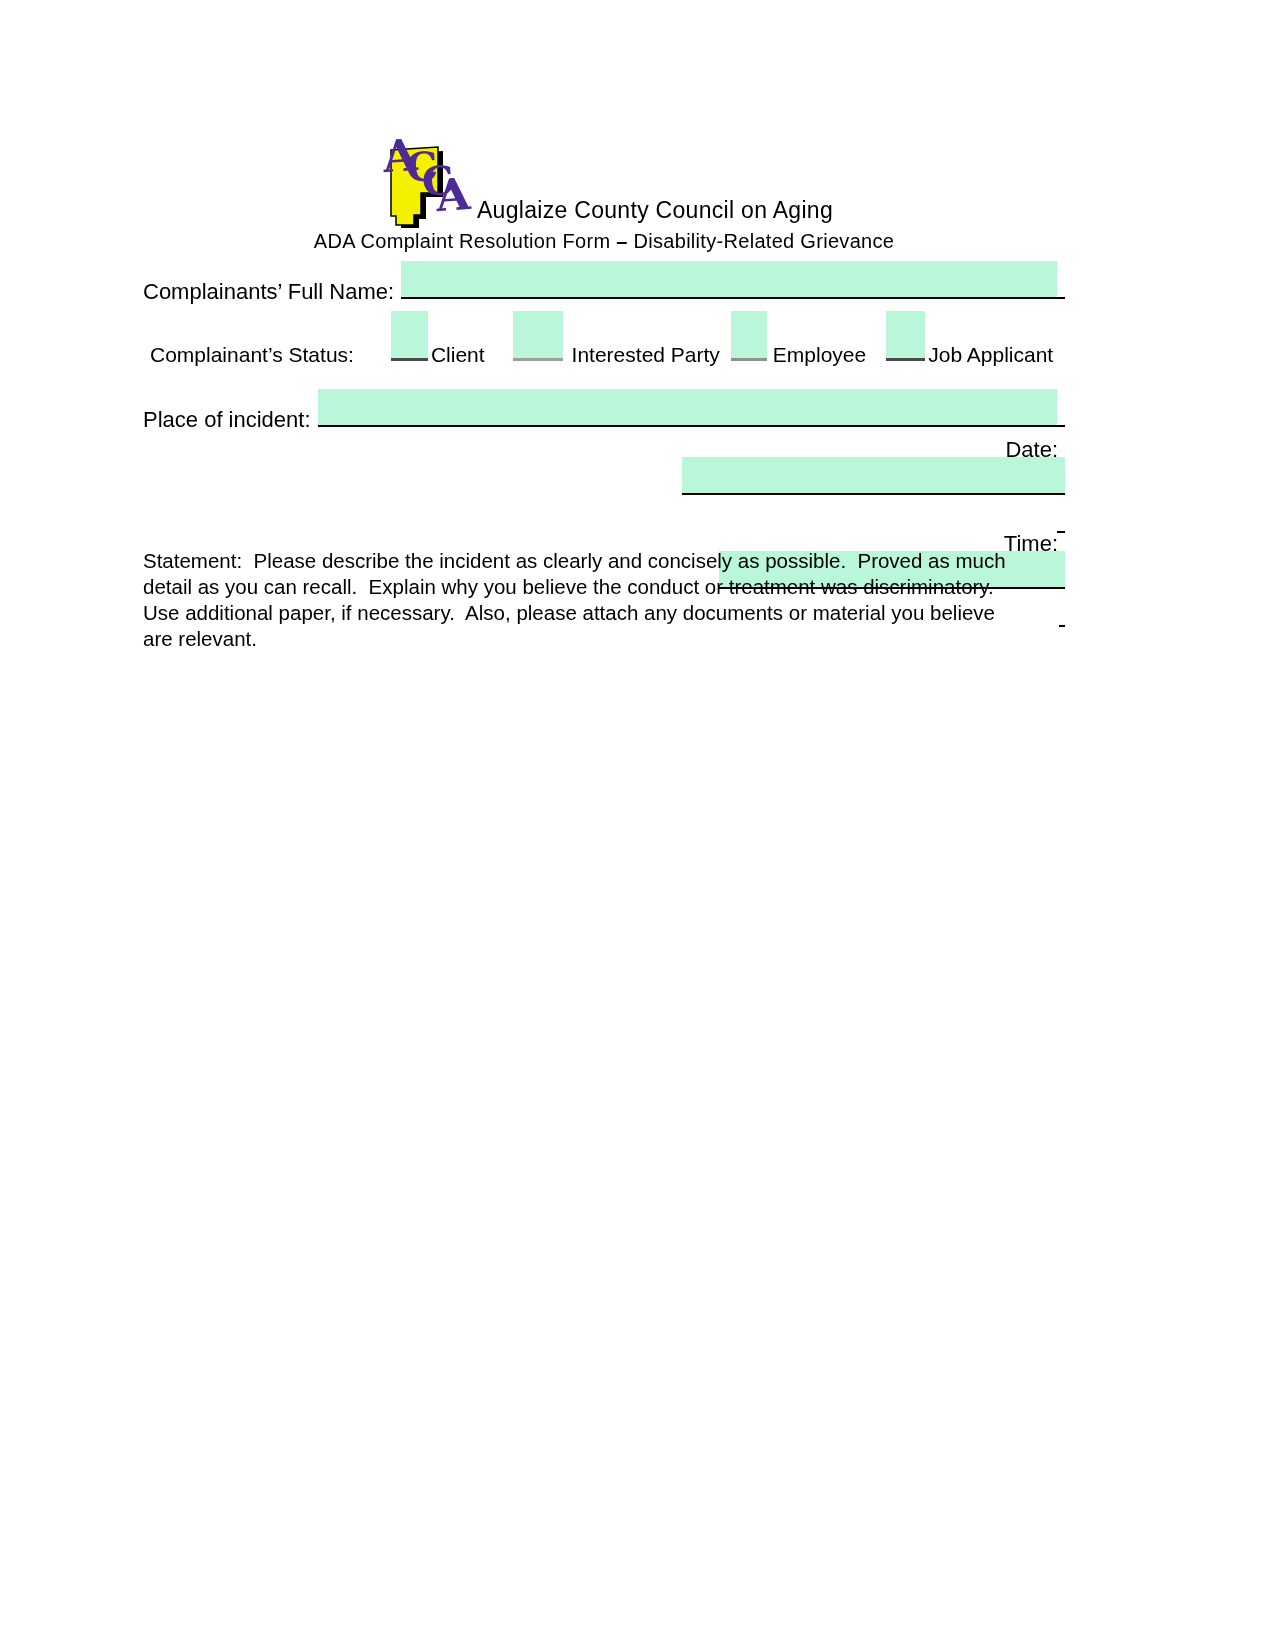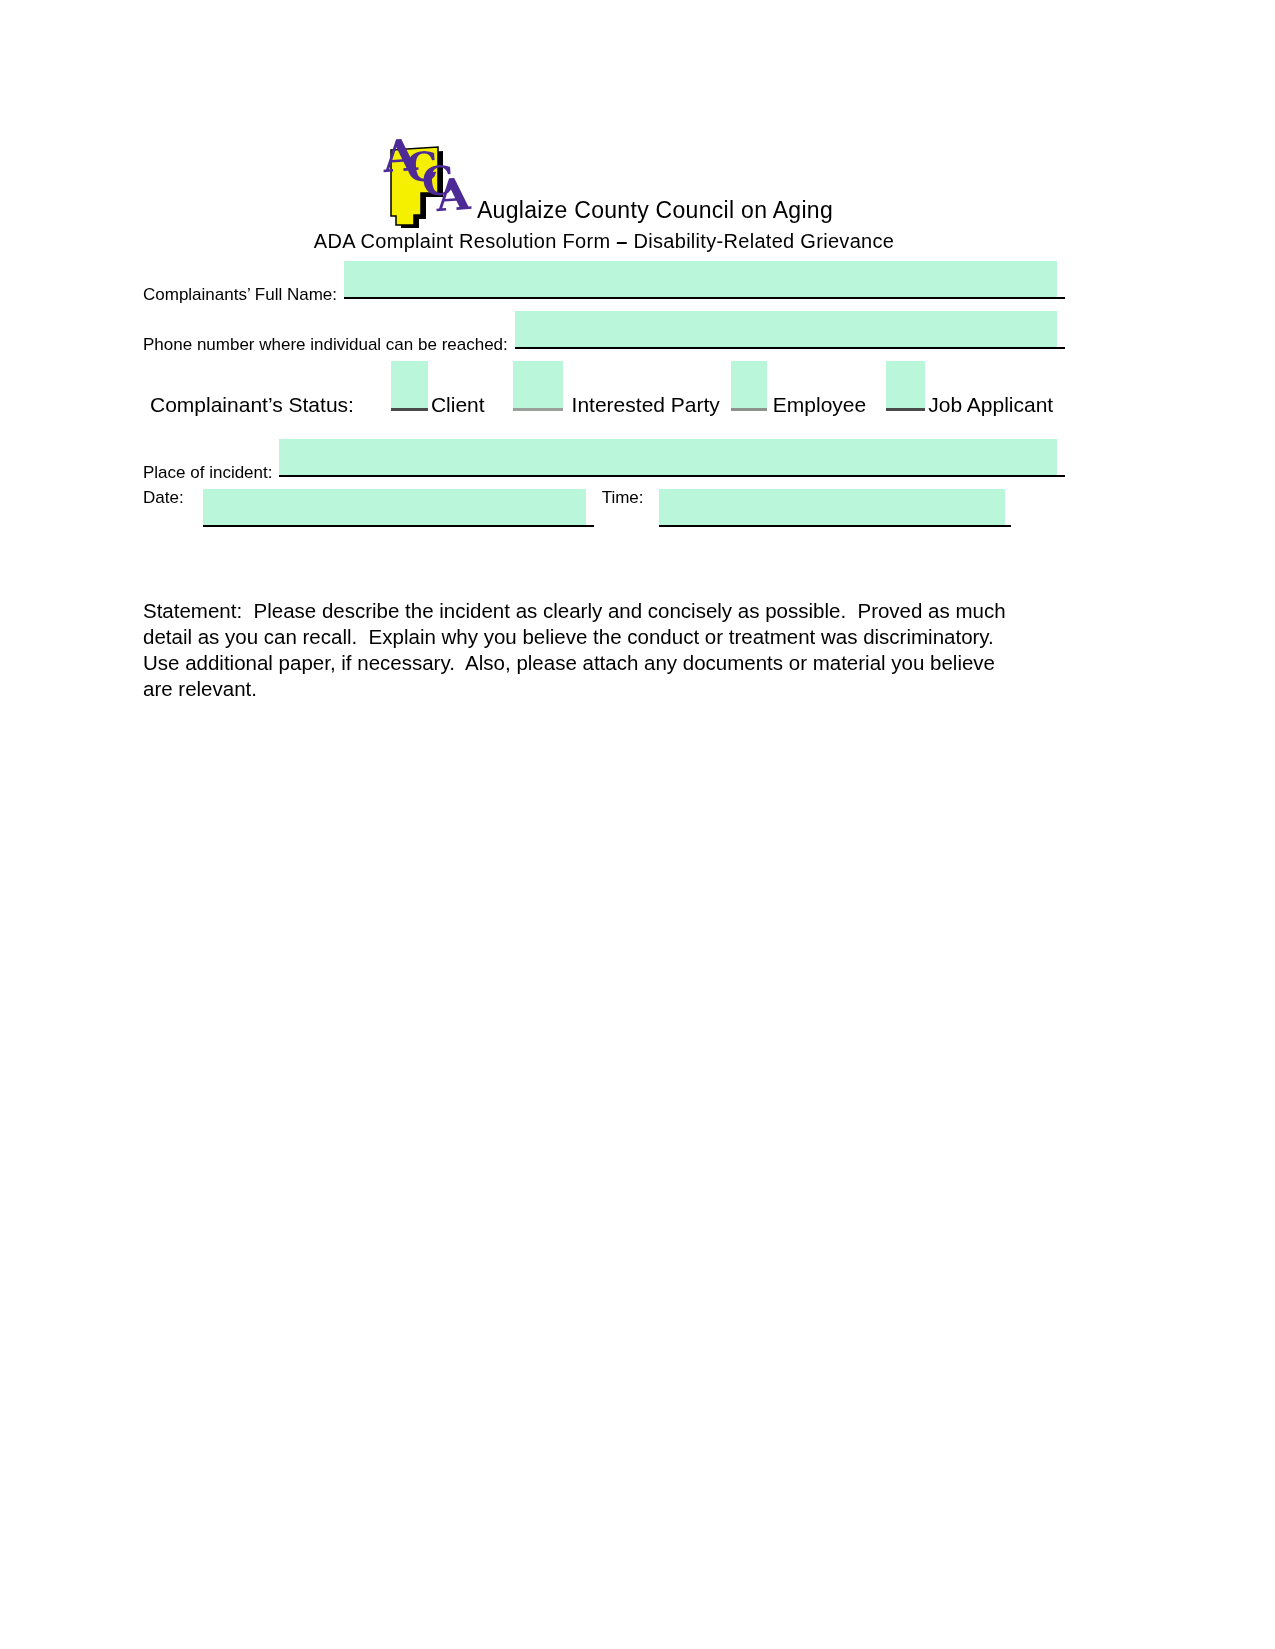--- a/index.html
+++ b/index.html
@@ -20,40 +20,40 @@
   .ll-1 { left:31px; top:7px;  font-size:40px; }
   .ll-2 { left:47px; top:21px; font-size:40px; }
   .ll-3 { left:61px; top:33px; font-size:44px; }
   .org-name { font-size:23px; letter-spacing:0.3px; margin:0 0 4px 4px; white-space:pre; }
   .subtitle { font-size:20px; letter-spacing:0.3px; margin-top:-2px; white-space:pre; }
   .subtitle .dash { font-weight:bold; }
 
   
   .rows { margin-top:8px; }
   .frow { display:flex; align-items:flex-end; height:38px; margin-bottom:12px; }
-  .lbl { font-size:17px; line-height:1; margin-bottom:-4px; padding-right:7px; white-space:pre; flex:none; }
+  .lbl { font-size:22px; line-height:1; margin-bottom:-4px; padding-right:7px; white-space:pre; flex:none; }
   .fld { flex:1 1 auto; height:36px; background:#b9f6da; border-bottom:2px solid #000;
          font-size:21px; line-height:36px; }
   .tail { flex:none; width:8px; height:36px; border-bottom:2px solid #000; }
 
   
   .srow { display:flex; align-items:flex-end; height:50px; margin:9px 0 28px 7px; }
   .stext { font-size:21px; line-height:1; margin-bottom:-4px; white-space:pre; flex:none; }
   .sbox { flex:none; height:47px; background:#b9f6da; border-bottom:3px solid #4a4a4a; }
   .sb-0 { width:37px; margin-left:37px; }
   .st-0 { margin-left:3px;text-align:center; }
   .sb-1 { width:50px; margin-left:28px; border-bottom-color:#9a9f9b; }
   .st-1 { margin-left:9px; }
   .sb-2 { width:36px; margin-left:11px; border-bottom-color:#8d928e; }
   .st-2 { margin-left:6px; }
   .sb-3 { width:39px; margin-left:20px; }
   .st-3 { margin-left:3px; }
 
   
-  .drow { display:flex; height:54px; }
+  .drow { display:flex; align-items:flex-end; height:54px;flex-direction:column; }
   .fld-date { flex:none; width:383px; margin-left:12px; }
   .fld-time { flex:none; width:346px; margin-left:8px; }
   .tail-sm { width:6px; }
   .time-lbl { margin-left:8px; }
 
   
   .statement { margin-top:55px; width:945px; font-size:20.5px; line-height:26px; white-space:pre-wrap; }
 </style>
 </head>
 <body>
@@ -79,25 +79,20 @@
 
   <div class="rows">
 
     <div class="frow">
       <span class="lbl">Complainants’ Full Name:</span>
       <span class="fld"></span>
       <span class="tail"></span>
     </div>
 
 
-    <div class="frow">
-      <span class="lbl">Phone number where individual can be reached:</span>
-      <span class="fld"></span>
-      <span class="tail"></span>
-    </div>
 
     <div class="srow">
       <span class="stext">Complainant’s Status:</span>
       <span class="sbox sb-0"></span>
       <span class="stext st-0">Client</span>
       <span class="sbox sb-1"></span>
       <span class="stext st-1">Interested Party</span>
       <span class="sbox sb-2"></span>
       <span class="stext st-2">Employee</span>
       <span class="sbox sb-3"></span>

